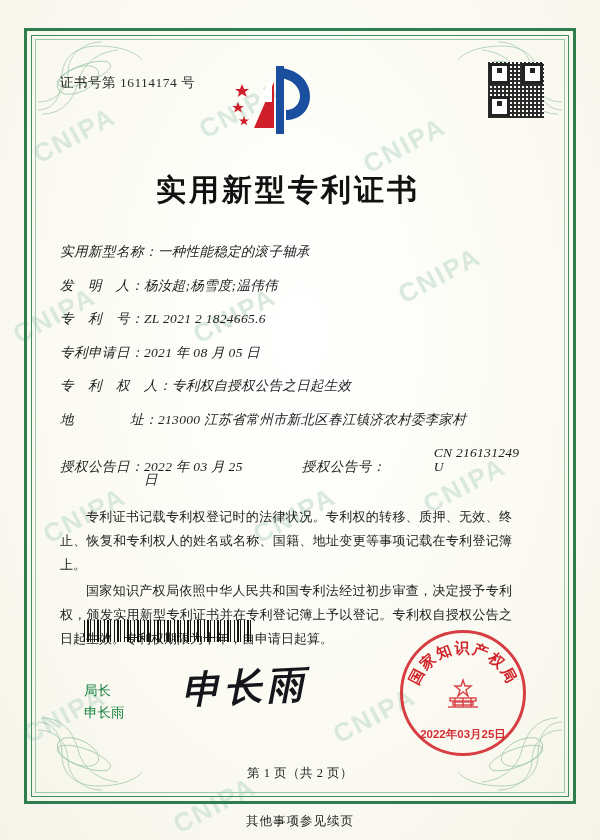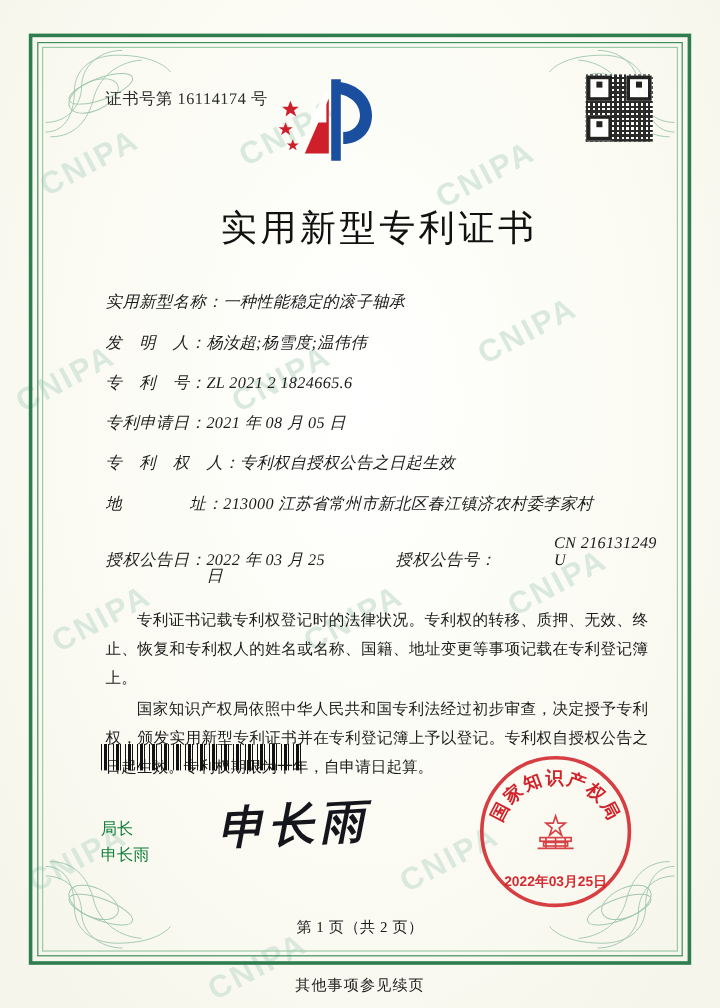--- a/index.html
+++ b/index.html
@@ -82,21 +82,21 @@
     letter-spacing: 2px;
     color: #cfe3d5;
     opacity: 0.75;
     transform: rotate(-28deg);
     white-space: nowrap;
   }
 
   
   .content {
     position: absolute;
-    left: 76px;
+    left: 48px;
     top: 74px;
     width: 480px;
   }
 
   .cert-no {
     font-size: 13.5px;
     color: #2b2b2b;
     letter-spacing: 0.5px;
     margin-left: 12px;
   }
@@ -137,21 +137,21 @@
     background: #111;
     margin: 2px auto;
   }
   .qr .qpos.a { left: 1px; top: 1px; }
   .qr .qpos.b { right: 1px; top: 1px; }
   .qr .qpos.c { left: 1px; bottom: 1px; }
 
   .title {
     text-align: center;
     font-size: 30px;
-    font-weight: normal;
+    font-weight: bold;
     letter-spacing: 3px;
     color: #111;
     margin-top: 78px;
     font-family: "Liberation Serif", "DejaVu Serif", serif;
   }
 
   .fields {
     margin-top: 34px;
     font-size: 13.5px;
     color: #1c1c1c;

